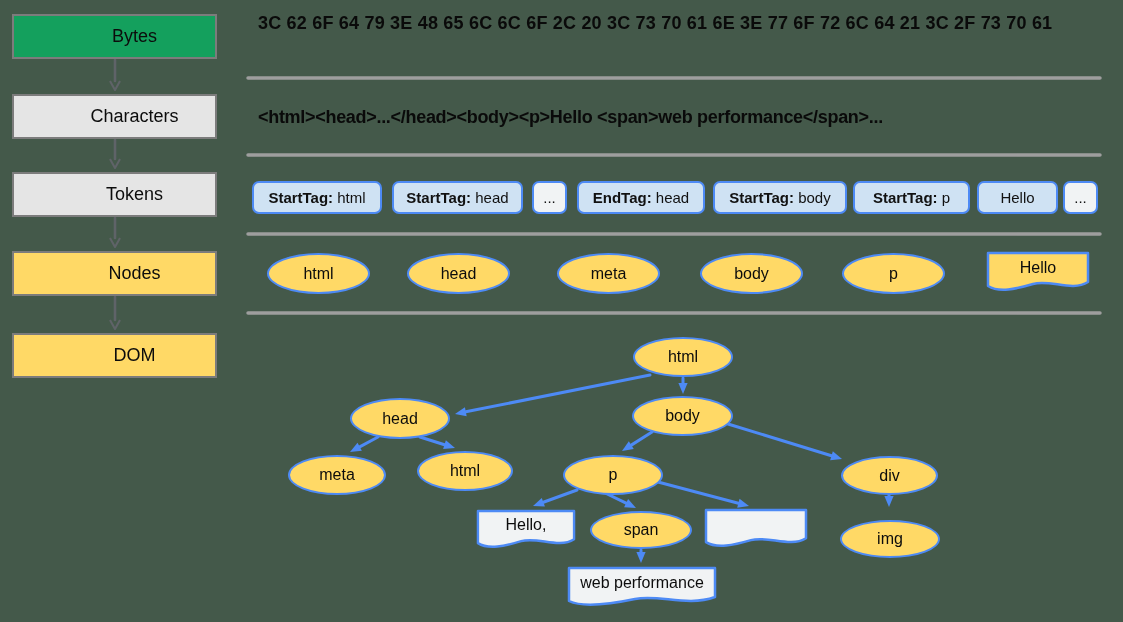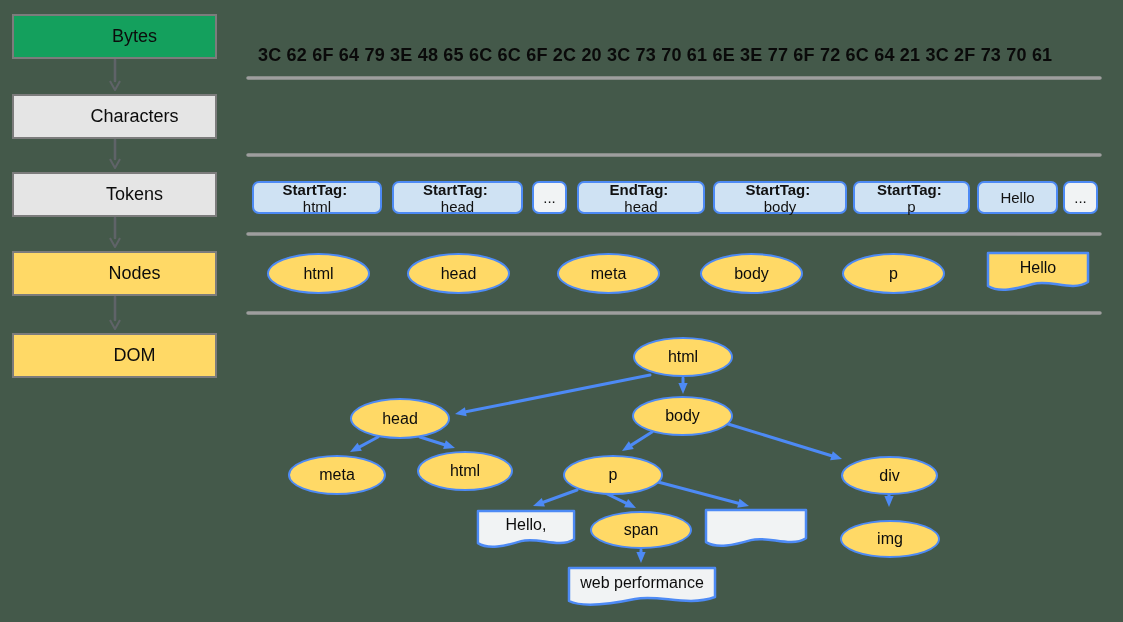--- a/index.html
+++ b/index.html
@@ -15,34 +15,34 @@
     border:2px solid #7c7c7c;box-sizing:border-box;
     display:flex;align-items:center;justify-content:center;
     font-size:18px;color:#0c0c0c;padding-left:40px;
   }
   .stage-green{background:#14a05d;}
   .stage-blue{background:#e5e5e5;}
   .stage-yellow{background:#ffd966;}
   
   .hexline{
     position:absolute;left:258px;white-space:nowrap;
-    font-size:18px;font-weight:600;letter-spacing:.2px;color:#0a0a0a;margin-top:32px;
+    font-size:18px;font-weight:600;letter-spacing:.2px;color:#0a0a0a;
   }
   .charsline{
     position:absolute;left:258px;top:107px;white-space:nowrap;
     font-size:18px;font-weight:700;letter-spacing:-.3px;color:#0a0a0a;
   }
   
   .token{
     position:absolute;top:181px;height:33px;box-sizing:border-box;
     border:2.5px solid #4d8af5;border-radius:7px;
     display:flex;align-items:center;justify-content:center;
     font-size:15px;white-space:nowrap;
   }
-  .token-blue{background:#cfe2f3;flex-direction:column;}
+  .token-blue{background:#cfe2f3;}
   .token-gray{background:#f1f3f4;}
   .token .tb{font-weight:700;}
   .token .tb:empty{display:none;}
   .token .tb::after{content:"\00a0";}
   
   .ellipse{
     position:absolute;box-sizing:border-box;
     border:2.5px solid #4d8af5;border-radius:50%;
     background:#ffd966;
     display:flex;align-items:center;justify-content:center;
@@ -114,20 +114,21 @@
     </div>
   <div class="stage stage-yellow" style="top:251px">
       <span>Nodes</span>
     </div>
   <div class="stage stage-yellow" style="top:333px">
       <span>DOM</span>
     </div>
 
   <div class="hexline" style="top:13px">3C 62 6F 64 79 3E 48 65 6C 6C 6F 2C 20 3C 73 70 61 6E 3E 77 6F 72 6C 64 21 3C 2F 73 70 61</div>
 
+  <div class="charsline">&lt;html&gt;&lt;head&gt;...&lt;/head&gt;&lt;body&gt;&lt;p&gt;Hello &lt;span&gt;web performance&lt;/span&gt;...</div>
 
   <div class="token token-blue" style="left:252px;width:130px">
       <span class="tb">StartTag:</span>
       <span class="tv">html</span>
     </div>
   <div class="token token-blue" style="left:392px;width:131px">
       <span class="tb">StartTag:</span>
       <span class="tv">head</span>
     </div>
   <div class="token token-gray" style="left:532px;width:35px">

